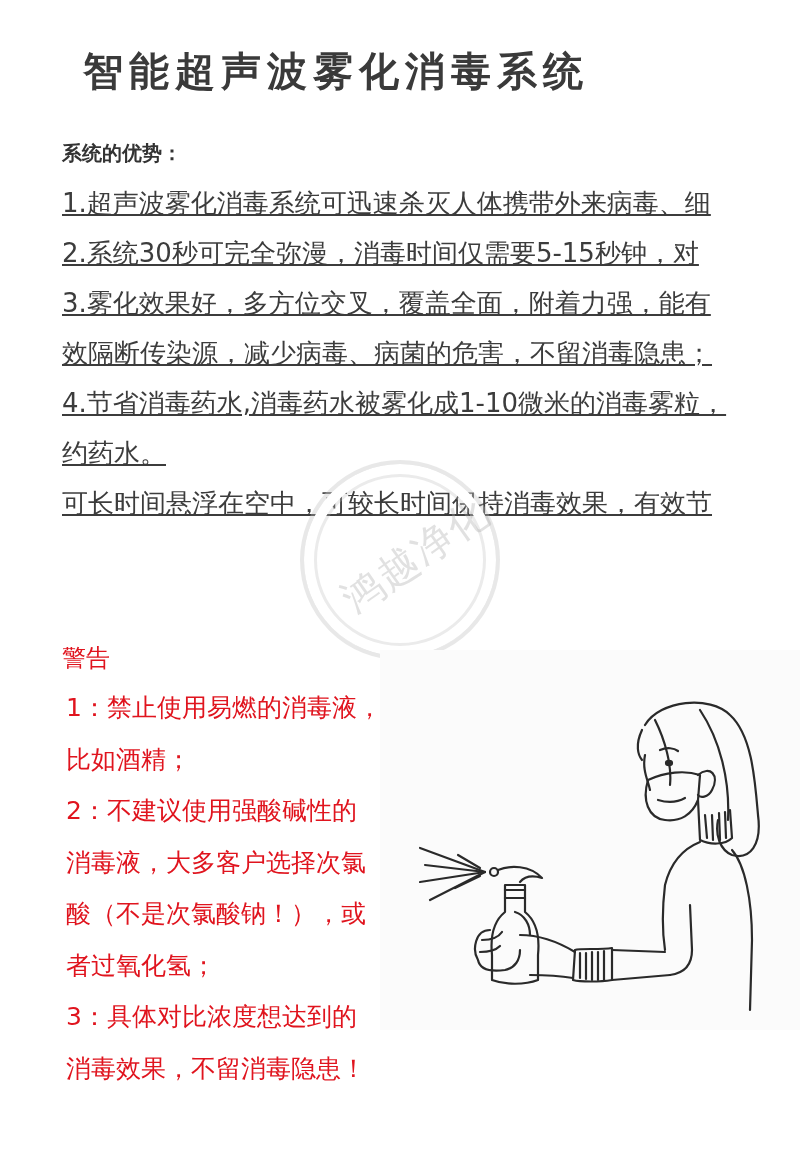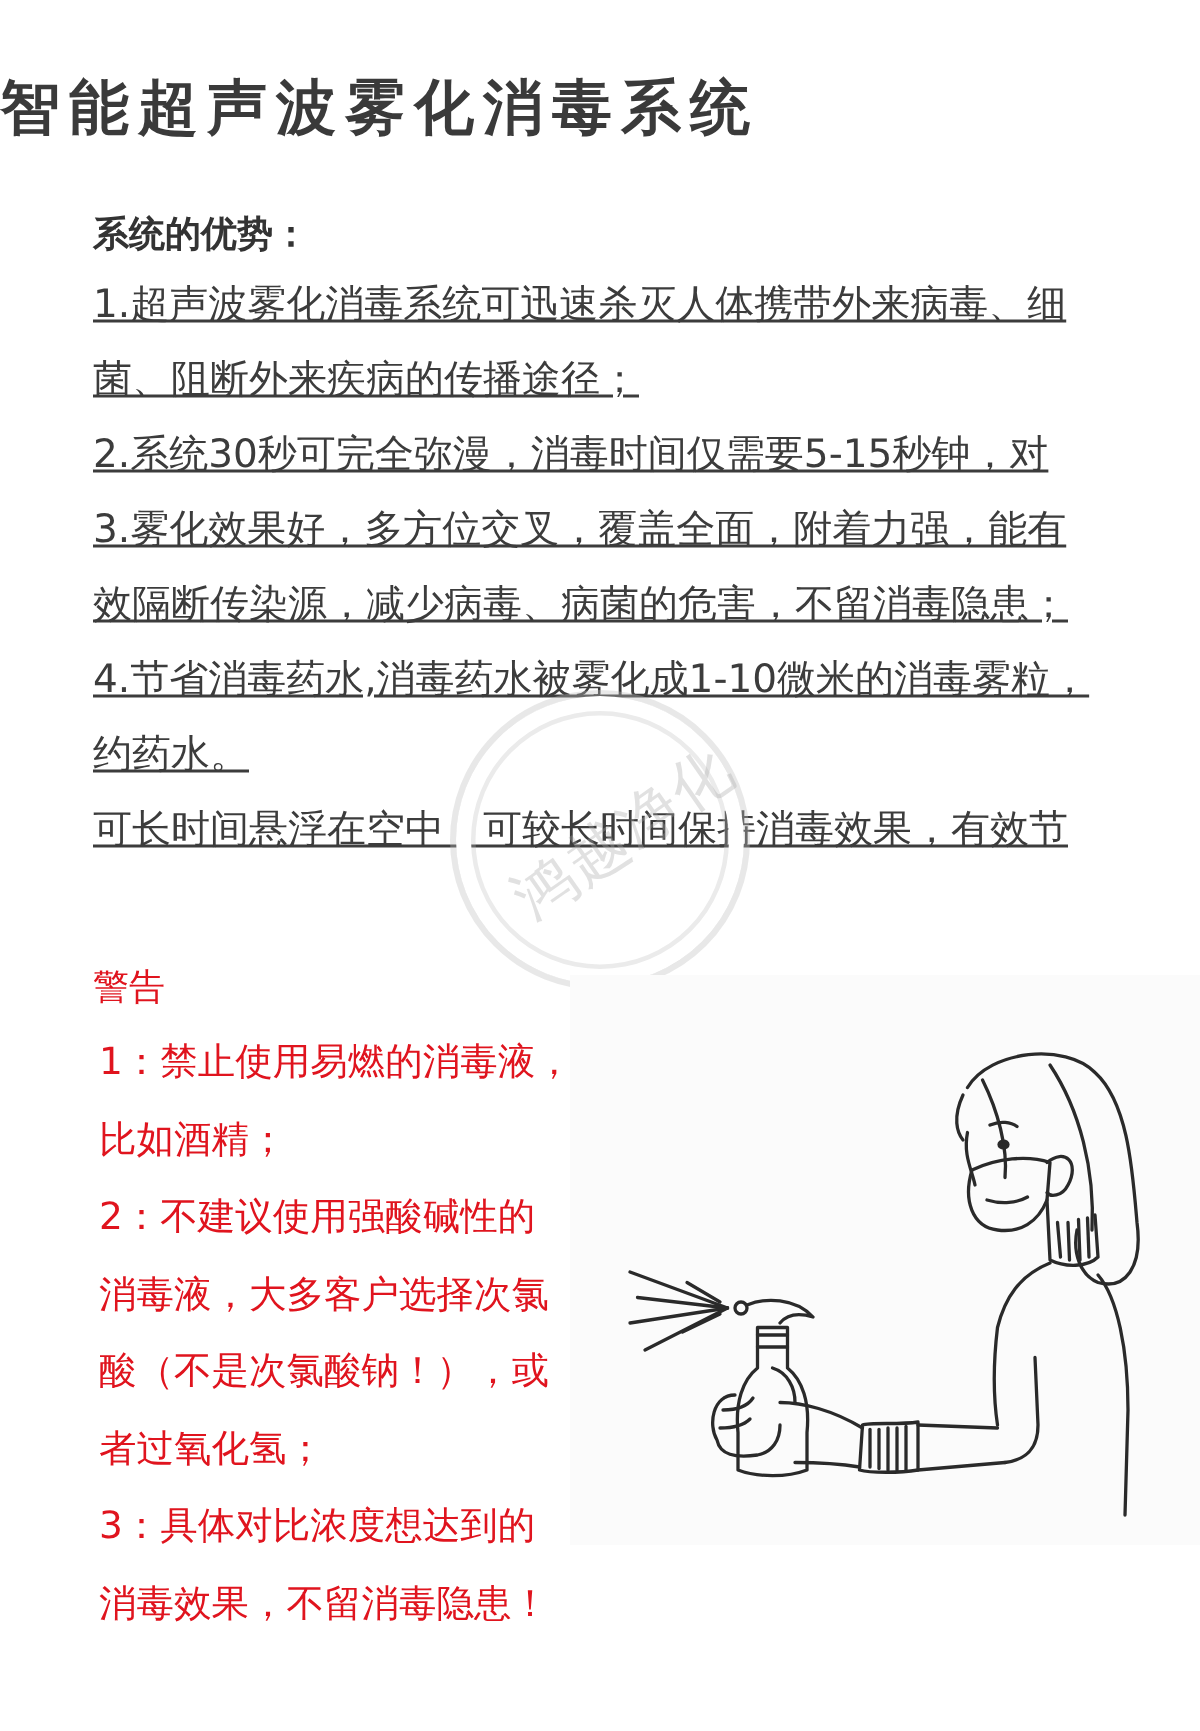--- a/index.html
+++ b/index.html
@@ -1,27 +1,27 @@
 <!DOCTYPE html>
 <html><head>
   <meta charset="utf-8">
   <style>
     * { margin: 0; padding: 0; box-sizing: border-box; }
     html, body { width: 800px; height: 1154px; background: #ffffff; overflow: hidden; }
     body { position: relative; font-family: "DejaVu Sans", "Liberation Sans", sans-serif; color: #333333; }
 
     .title {
       position: absolute; top: 44px; left: 0; width: 672px;
-      font-size: 40px; font-weight: bold;
+      text-align: center; font-size: 40px; font-weight: bold;
       color: #3a3a3a; letter-spacing: 6px;
     }
 
     .section-heading {
       position: absolute; left: 62px; top: 140px;
-      font-size: 24px; font-weight: bold; color: #333333;
+      font-size: 20px; font-weight: bold; color: #333333;
     }
 
     .advantages {
       position: absolute; left: 62px; top: 178px; width: 680px;
       font-size: 26px; line-height: 50px; color: #3c3c3c; text-decoration: underline;
     }
     .advantages p { margin: 0; }
 
     .watermark {
       position: absolute; left: 300px; top: 460px; width: 200px; height: 200px;
@@ -54,21 +54,20 @@
   </style>
 </head>
 <body>
 
 <h1 class="title">智能超声波雾化消毒系统</h1>
 
 <div class="section-heading">系统的优势：</div>
 
 <div class="advantages">
   <p>1.超声波雾化消毒系统可迅速杀灭人体携带外来病毒、细</p>
-  <p>菌、阻断外来疾病的传播途径；</p>
   <p>2.系统30秒可完全弥漫，消毒时间仅需要5-15秒钟，对</p>
   <p>3.雾化效果好，多方位交叉，覆盖全面，附着力强，能有</p>
   <p>效隔断传染源，减少病毒、病菌的危害，不留消毒隐患；</p>
   <p>4.节省消毒药水,消毒药水被雾化成1-10微米的消毒雾粒，</p>
   <p>约药水。</p>
   <p>可长时间悬浮在空中，可较长时间保持消毒效果，有效节</p>
 </div>
 
 <div class="watermark">
   <span class="watermark-text">鸿越净化</span>

